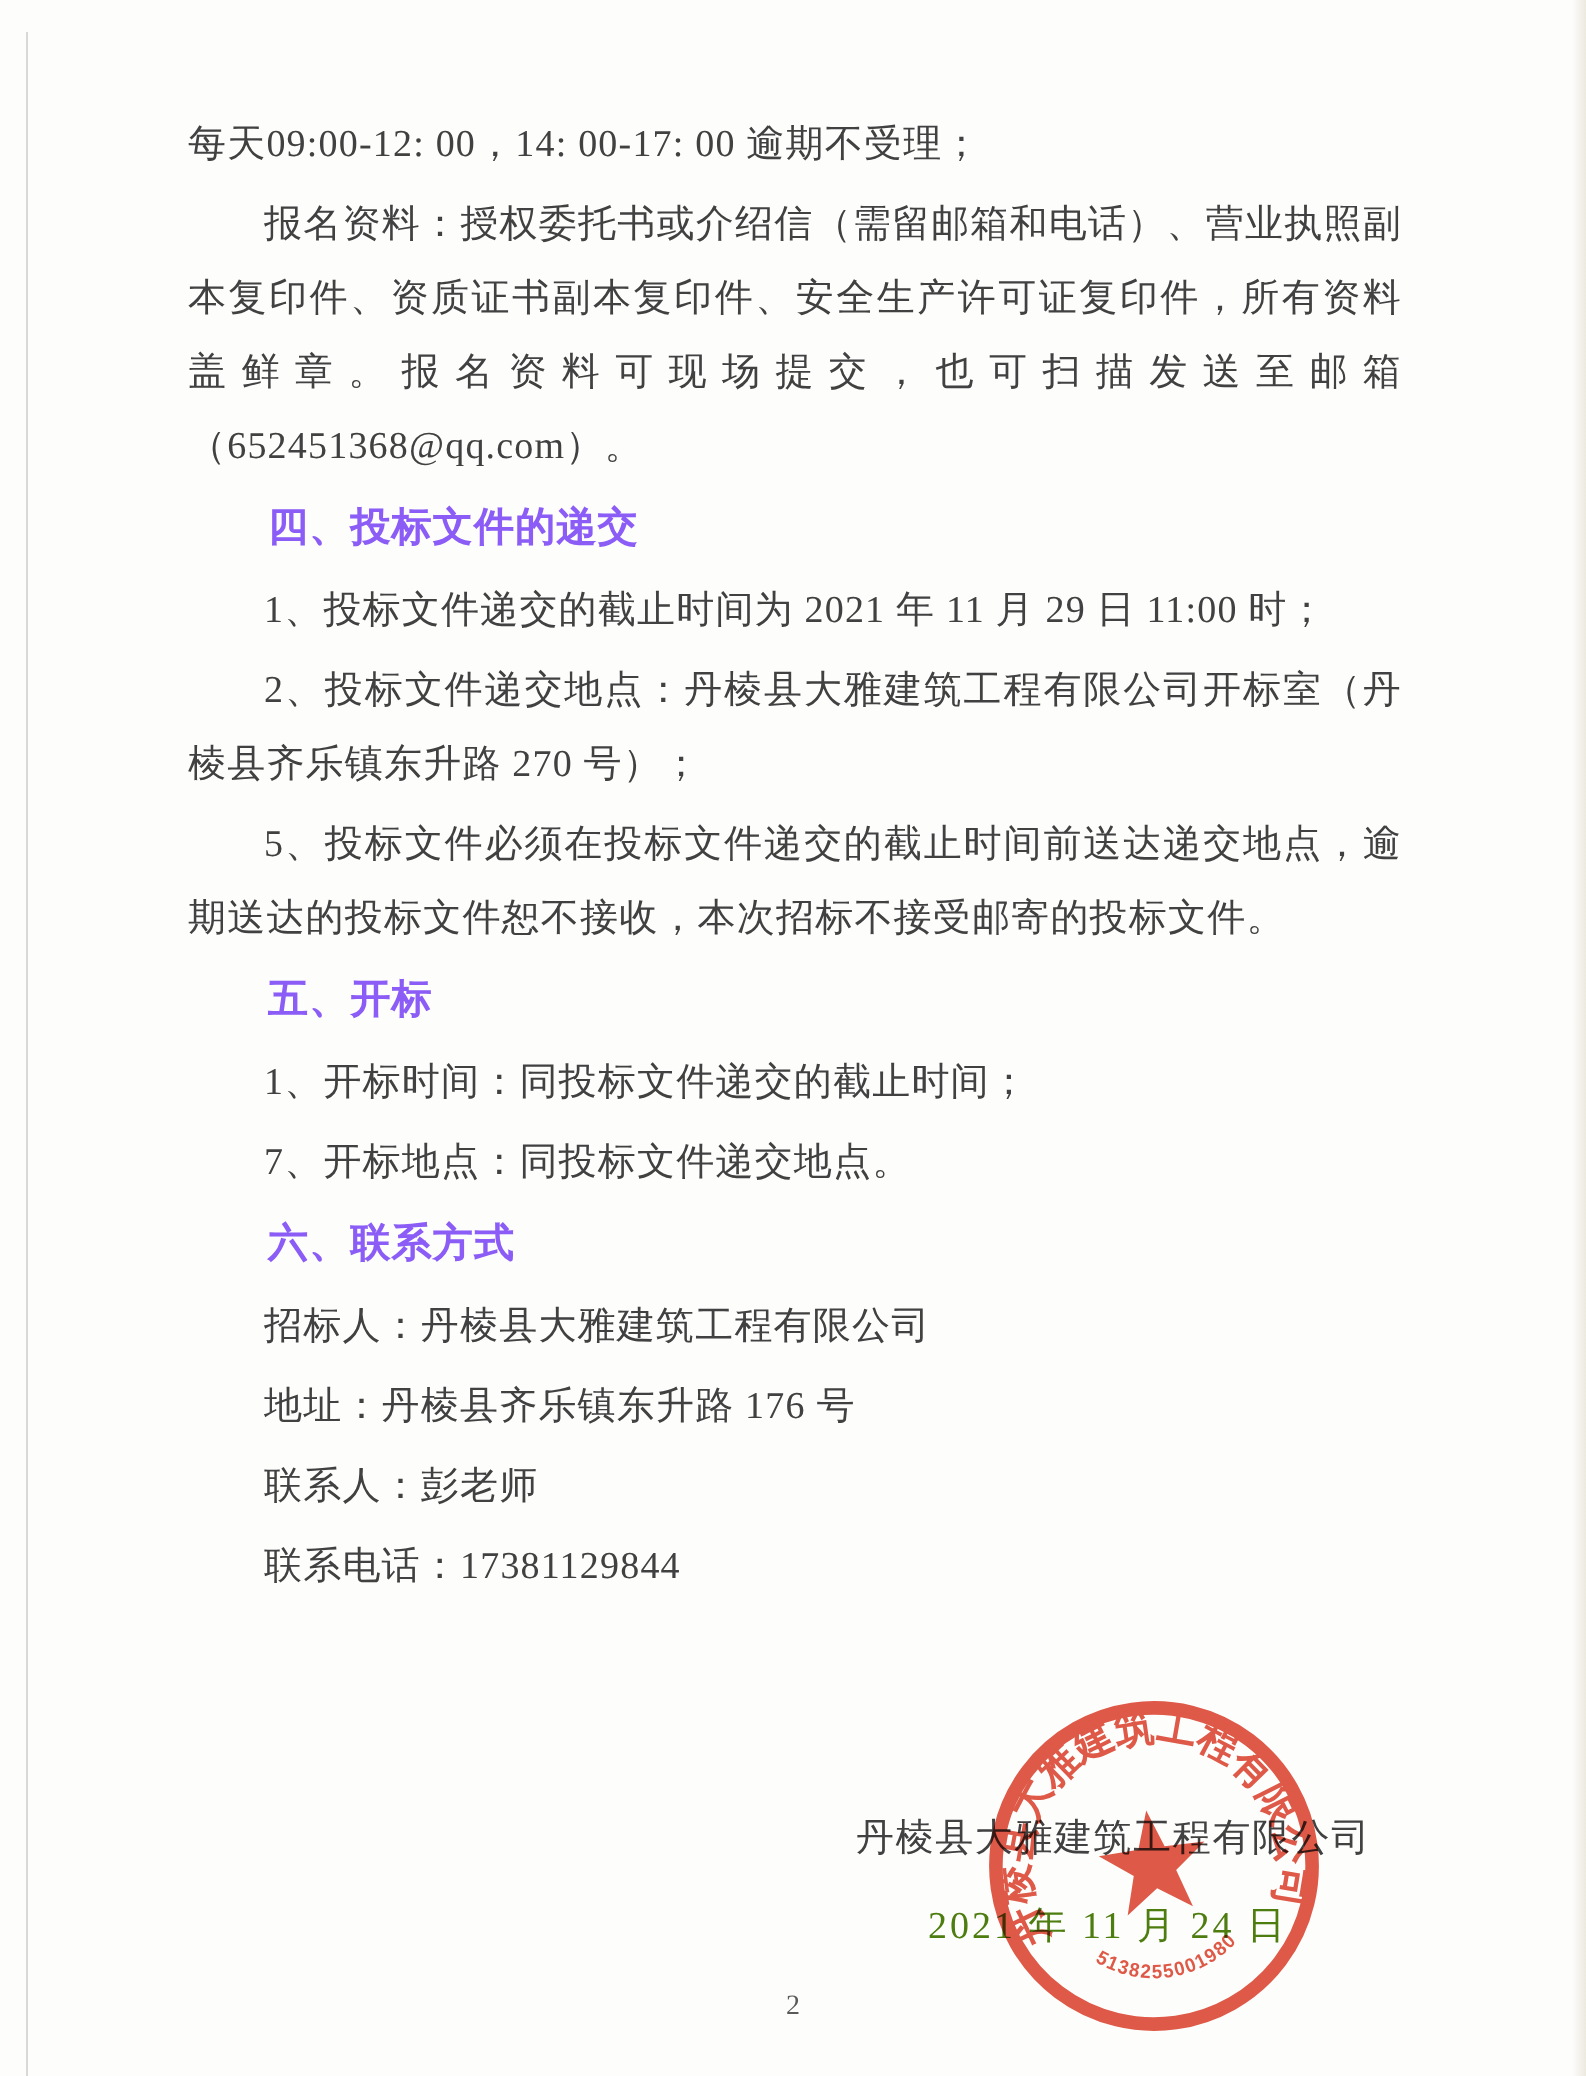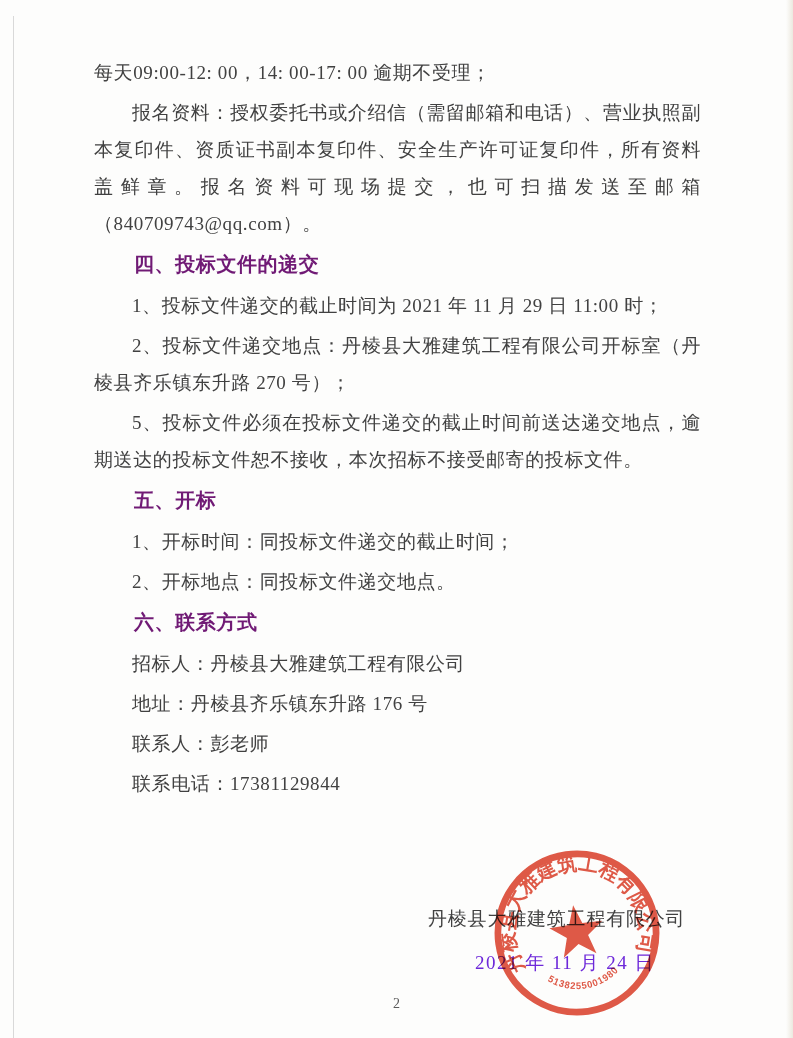--- a/index.html
+++ b/index.html
@@ -46,44 +46,44 @@
   }
   .content p {
     margin: 0 0 3px 0;
     text-indent: 2em;
   }
   .content p.noindent { text-indent: 0; }
   .content h3 {
     margin: 4px 0 4px 0;
     font-size: 20px;
     font-weight: bold;
-    color: #701a75;
+    color: #8b5cf6;
     text-indent: 2em;
     line-height: 37px;
   }
   .u {
     text-decoration: underline;
     text-underline-offset: 4px;
   }
   
   .sig-company {
     position: absolute;
     left: 428px;
     top: 906px;
     font-size: 19px;
     letter-spacing: 0.8px;
     color: #414141;
   }
   .sig-date {
     position: absolute;
-    left: 475px;
+    left: 464px;
     top: 950px;
     font-size: 19px;
     letter-spacing: 1.5px;
-    color: #6d28d9;
+    color: #4d7c0f;
   }
   
   .stamp-wrap {
     position: absolute;
     left: 492px;
     top: 848px;
     width: 170px;
     height: 170px;
     color: #dc432e;
     opacity: 0.88;
@@ -119,35 +119,35 @@
 <div class="page">
 
   <div class="edge-left"></div>
   <div class="edge-right"></div>
 
   <main class="content">
 
     <p class="noindent">每天09:00-12: 00，14: 00-17: 00 逾期不受理；</p>
 
 
-    <p>报名资料：授权委托书或介绍信（需留邮箱和电话）、营业执照副本复印件、资质证书副本复印件、安全生产许可证复印件，所有资料盖鲜章。报名资料可现场提交，也可扫描发送至邮箱（840709743@qq.com）。</p>
+    <p>报名资料：授权委托书或介绍信（需留邮箱和电话）、营业执照副本复印件、资质证书副本复印件、安全生产许可证复印件，所有资料盖鲜章。报名资料可现场提交，也可扫描发送至邮箱（652451368@qq.com）。</p>
 
     <h3>四、投标文件的递交</h3>
 
     <p>1、投标文件递交的截止时间为 2021 年 11 月 29 日 11:00 时；</p>
 
     <p>2、投标文件递交地点：丹棱县大雅建筑工程有限公司开标室（丹棱县齐乐镇东升路 270 号）；</p>
 
     <p>5、投标文件必须在投标文件递交的截止时间前送达递交地点，逾期送达的投标文件恕不接收，本次招标不接受邮寄的投标文件。</p>
 
     <h3>五、开标</h3>
 
     <p>1、开标时间：同投标文件递交的截止时间；</p>
 
-    <p>2、开标地点：同投标文件递交地点。</p>
+    <p>7、开标地点：同投标文件递交地点。</p>
 
     <h3>六、联系方式</h3>
 
     <p>招标人：丹棱县大雅建筑工程有限公司</p>
 
     <p>地址：丹棱县齐乐镇东升路 176 号</p>
 
     <p>联系人：彭老师</p>
 
     <p>联系电话：17381129844</p>

